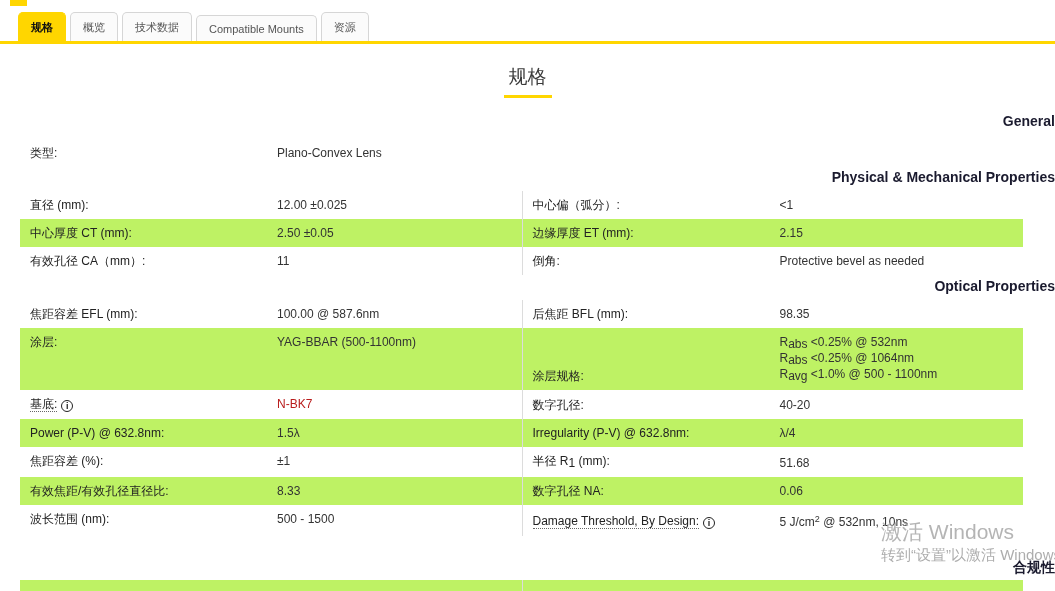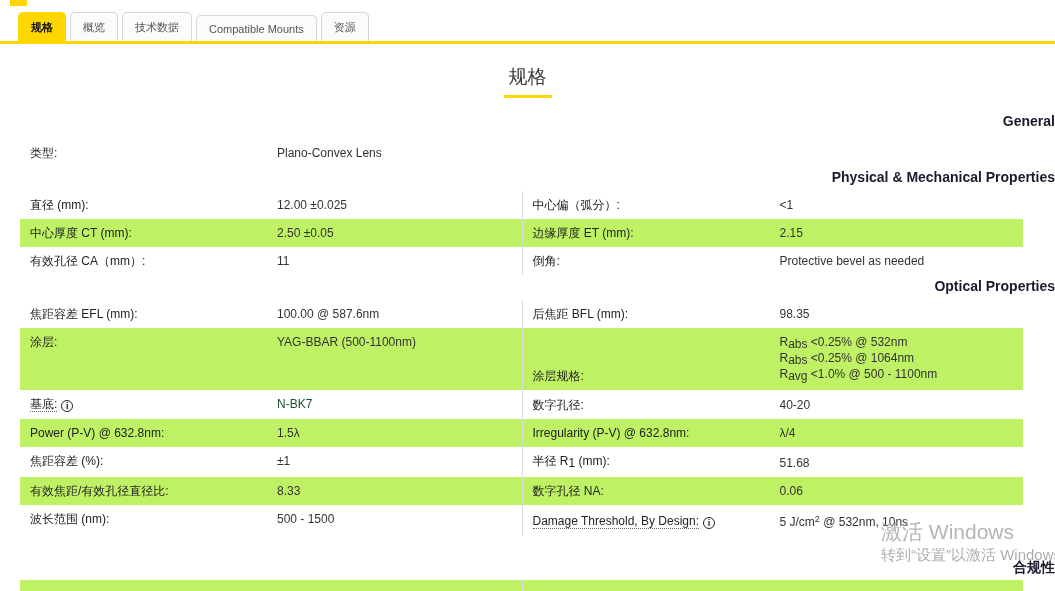--- a/index.html
+++ b/index.html
@@ -28,21 +28,21 @@
   .sec-1 .spec-table, .sec-2 .spec-table { margin-top:6px; }
   .sec-3 .spec-table { margin-top:5px; }
   .spec-row { display:flex; min-height:28px; }
   .spec-row.alt { background:#bef264; }
   .spec-cell { width:50%; display:flex; align-items:flex-start; padding:7px 8px 7px 10px;
     font-size:12px; line-height:14px; }
   .spec-cell.full { width:100%; }
   .spec-cell + .spec-cell { border-left:1px solid #dcdcdc;align-items:flex-end; }
   .spec-label { width:247px; flex:0 0 247px; color:#222; }
   .spec-value { flex:1; color:#333; }
-  .spec-value a { color:#14532d; text-decoration:none; cursor:pointer; }
+  .spec-value a { color:#b91c1c; text-decoration:none; cursor:pointer; }
   .lbl-dotted { border-bottom:1px dotted #666; }
   .info-i { display:inline-block; width:12px; height:12px; border:1.5px solid #222; border-radius:50%;
     font-size:9px; font-weight:bold; line-height:10px; text-align:center; color:#222;
     margin-left:4px; vertical-align:-1px; cursor:pointer; }
   sub { font-size:12px; vertical-align:-2px; }
   sup { font-size:9px; vertical-align:4px; }
   
   .watermark { position:absolute; left:881px; top:520px; color:#a8a8a8; opacity:.85;
     white-space:nowrap; z-index:50; pointer-events:none; }
   .wm-line1 { font-size:21px; line-height:24px; }

